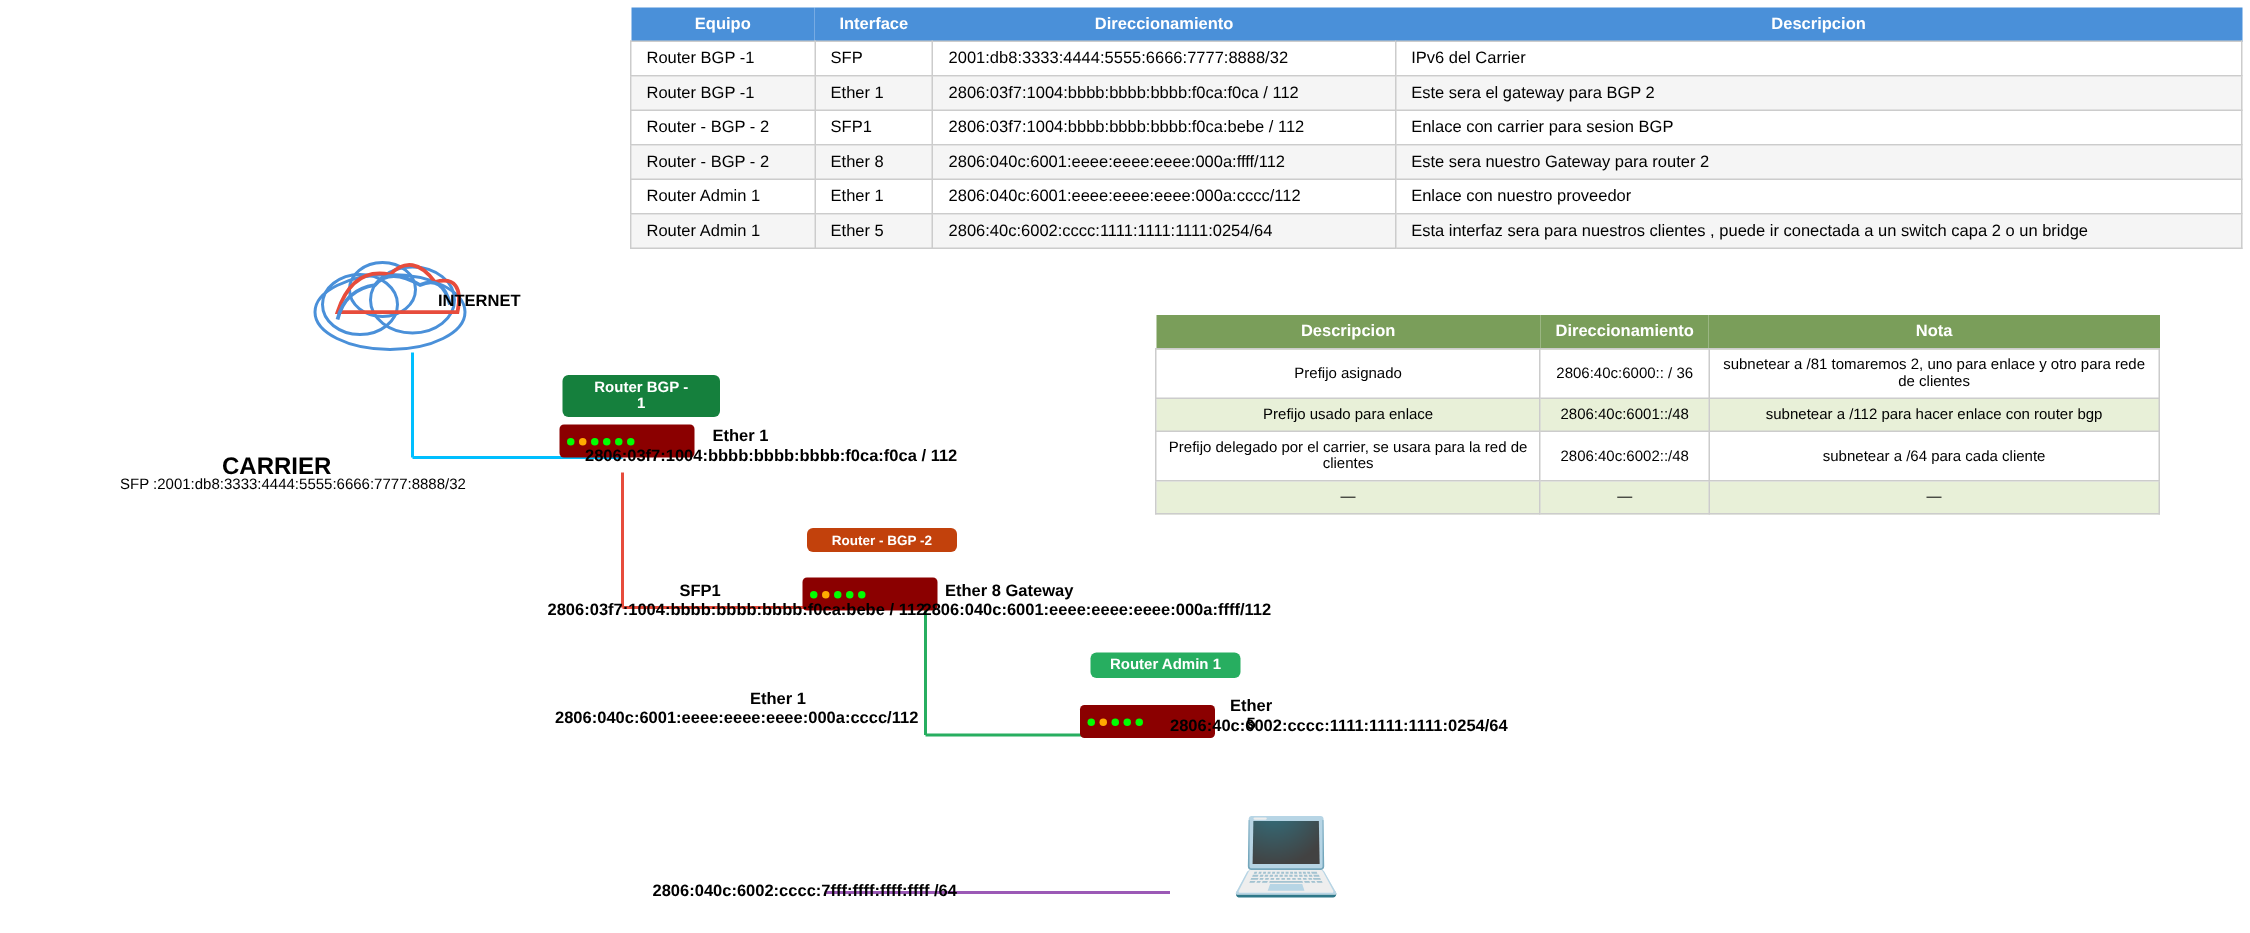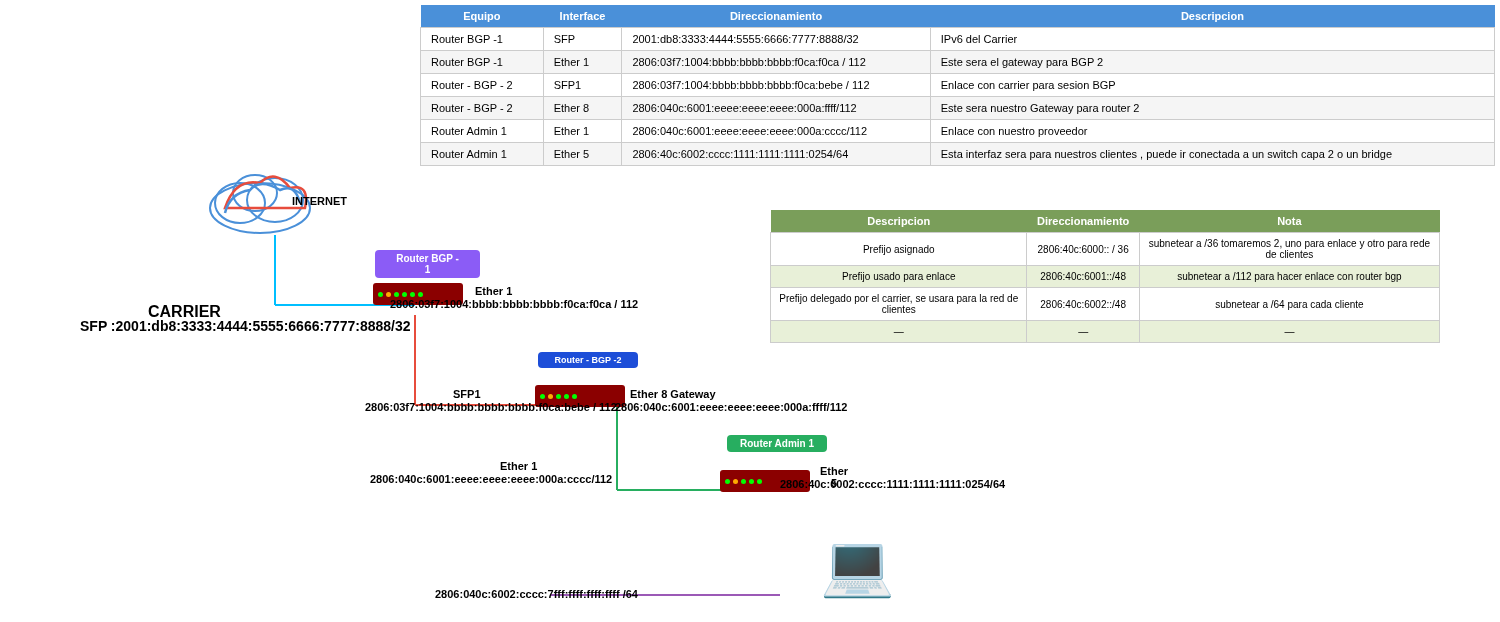--- a/index.html
+++ b/index.html
@@ -210,21 +210,21 @@
       <tr>
         <th>Descripcion</th>
         <th>Direccionamiento</th>
         <th>Nota</th>
       </tr>
     </thead>
     <tbody id="second-tbody">
     <tr>
           <td>Prefijo asignado</td>
           <td>2806:40c:6000:: / 36</td>
-          <td>subnetear a /36  tomaremos 2, uno para enlace y otro para rede de clientes</td>
+          <td>subnetear a /81  tomaremos 2, uno para enlace y otro para rede de clientes</td>
         </tr>
         <tr>
           <td>Prefijo usado para enlace</td>
           <td>2806:40c:6001::/48</td>
           <td>subnetear a /112 para hacer enlace con router bgp</td>
         </tr>
         <tr>
           <td>Prefijo delegado por el carrier, se usara para la red de clientes</td>
           <td>2806:40c:6002::/48</td>
           <td>subnetear a /64 para cada cliente</td>
@@ -263,39 +263,39 @@
       <ellipse cx="50" cy="35" rx="22" ry="18" fill="none" stroke="#4a90d9" stroke-width="2"></ellipse>
 
       <path d="M20,50 Q30,20 55,25 Q70,10 85,30 Q105,25 100,50 Z" fill="none" stroke="#e74c3c" stroke-width="2.5"></path>
       <path d="M20,55 Q25,35 45,32 Q55,20 75,32 Q90,25 95,45" fill="none" stroke="#4a90d9" stroke-width="2.5"></path>
     </svg>
   </div>
 
   <div class="internet-label lbl lbl-bold" style="top:55px;left:248px;margin-left:44px;">INTERNET</div>
 
   <div class="lbl lbl-bold" style="position:absolute;top:163px;left:148px;font-size:16px;">CARRIER</div>
-  <div class="lbl" style="position:absolute;top:178px;left:80px;font-size:14px;font-weight:bold;">SFP :2001:db8:3333:4444:5555:6666:7777:8888/32</div>
-
-  <div class="router-box router-bgp1" style="position:absolute;top:110px;left:375px;background:#8b5cf6;color:#fff;border-radius:4px;padding:3px 8px;font-size:10px;font-weight:bold;width:105px;text-align:center;">
+  <div class="lbl" style="position:absolute;top:178px;left:80px;font-size:10px;font-weight:normal;">SFP :2001:db8:3333:4444:5555:6666:7777:8888/32</div>
+
+  <div class="router-box router-bgp1" style="position:absolute;top:110px;left:375px;background:#15803d;color:#fff;border-radius:4px;padding:3px 8px;font-size:10px;font-weight:bold;width:105px;text-align:center;">
     <span>Router BGP -<br>1</span>
   </div>
 
   <div class="router-device device-bgp1" style="position:absolute;top:143px;left:373px;">
     <div class="router-dot"></div>
     <div class="router-dot amber"></div>
     <div class="router-dot"></div>
     <div class="router-dot"></div>
     <div class="router-dot"></div>
     <div class="router-dot"></div>
   </div>
 
   <div class="lbl lbl-bold" style="position:absolute;top:145px;left:475px;">Ether 1</div>
   <div class="lbl lbl-bold" style="position:absolute;top:158px;left:390px;">2806:03f7:1004:bbbb:bbbb:bbbb:f0ca:f0ca / 112</div>
 
-  <div class="router-box" style="position:absolute;top:212px;left:538px;background:#1d4ed8;color:#fff;border-radius:4px;padding:3px 8px;font-size:9px;font-weight:bold;width:100px;text-align:center;">
+  <div class="router-box" style="position:absolute;top:212px;left:538px;background:#c2410c;color:#fff;border-radius:4px;padding:3px 8px;font-size:9px;font-weight:bold;width:100px;text-align:center;">
     <span>Router - BGP -2</span>
   </div>
 
   <div class="router-device device-bgp2" style="position:absolute;top:245px;left:535px;">
     <div class="router-dot"></div>
     <div class="router-dot amber"></div>
     <div class="router-dot"></div>
     <div class="router-dot"></div>
     <div class="router-dot"></div>
   </div>

